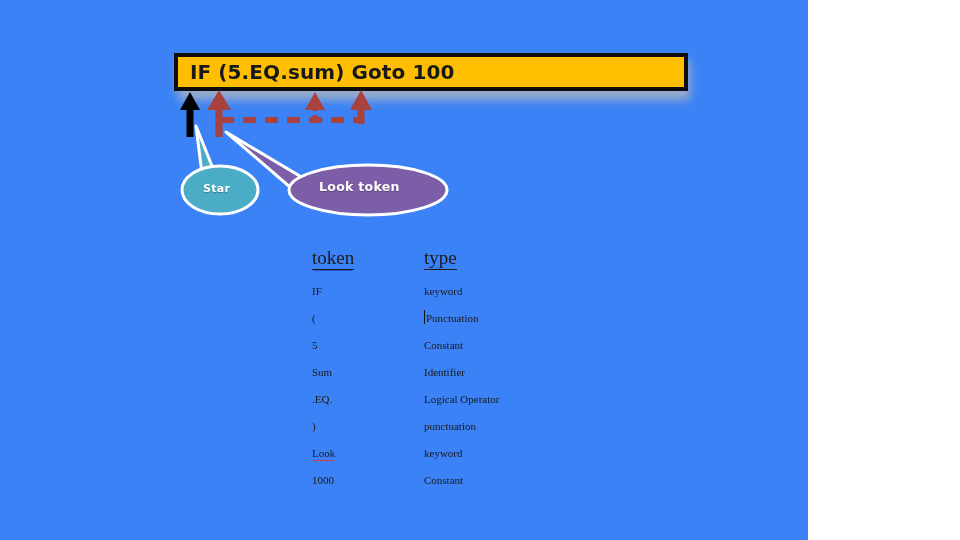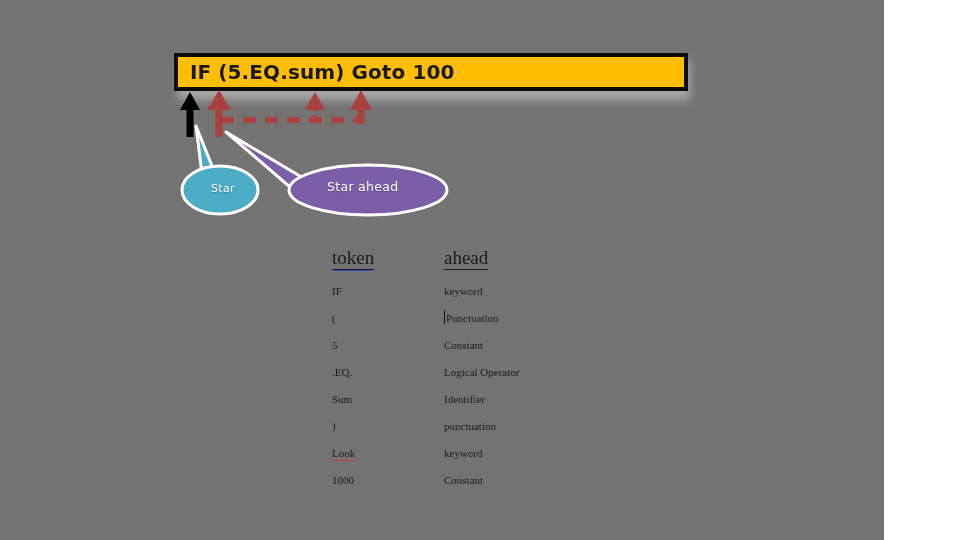--- a/index.html
+++ b/index.html
@@ -2,23 +2,23 @@
 <html><head>
 <meta charset="utf-8">
 <style>
   html, body {
     margin: 0;
     padding: 0;
     background: #ffffff;
   }
   #slide {
     position: relative;
-    width: 884px;
+    width: 808px;
     height: 540px;
-    background: #737373;
+    background: #3b82f6;
     overflow: hidden;
     font-family: "Liberation Sans", sans-serif;
   }
 
   
   #banner-shadow {
     position: absolute;
     left: 178px;
     top: 60px;
     width: 512px;
@@ -58,42 +58,41 @@
     width: 960px;
     height: 540px;
     pointer-events: none;
   }
 
   
   .bubble-label {
     position: absolute;
     color: #ffffff;
     font-family: "DejaVu Sans", sans-serif;
-    font-weight: normal;
+    font-weight: bold;
     white-space: nowrap;
     text-shadow: 0 1px 1px rgba(0,0,0,0.28);
-    margin-left: 8px;
   }
   #star-label {
     left: 203px;
     top: 182px;
     font-size: 11px;
     letter-spacing: 0.3px;
   }
   #lookahead-label {
     left: 319px;
     top: 179px;
     font-size: 12.5px;
     letter-spacing: 0.3px;
   }
 
   
   #token-table {
     position: absolute;
-    left: 332px;
+    left: 312px;
     top: 248px;
     font-family: "Liberation Serif", "DejaVu Serif", serif;
     color: #1a1a1a;
   }
   #token-table .row {
     display: flex;
     align-items: baseline;
     height: 27px;
   }
   #token-table .row.header {
@@ -179,58 +178,58 @@
       <line x1="361" y1="124" x2="361" y2="104" stroke="#A9413D" stroke-width="7"></line>
       <path d="M 361 90 L 372 110 L 350 110 Z" fill="#A9413D"></path>
     </g>
 
     <g>
       <line x1="221" y1="120" x2="363" y2="120" stroke="#A9413D" stroke-width="6" stroke-dasharray="13 9"></line>
     </g>
   </svg>
 
   <div id="star-label" class="bubble-label">Star</div>
-  <div id="lookahead-label" class="bubble-label">Star ahead</div>
+  <div id="lookahead-label" class="bubble-label">Look token</div>
 
   <div id="token-table">
     <div class="row header">
       <div class="col-token">
         <span class="hcell spellblue">token</span>
       </div>
       <div class="col-type">
-        <span class="hcell">ahead</span>
+        <span class="hcell">type</span>
       </div>
     </div>
 
     <div class="row">
       <div class="col-token"><span class="cell">IF</span></div>
       <div class="col-type"><span class="cell">keyword</span></div>
     </div>
 
     <div class="row">
       <div class="col-token"><span class="cell">(</span></div>
       <div class="col-type"><span class="caret"></span><span class="cell">Punctuation</span></div>
     </div>
 
     <div class="row">
       <div class="col-token"><span class="cell">5</span></div>
       <div class="col-type"><span class="cell">Constant</span></div>
     </div>
 
     <div class="row">
+      <div class="col-token"><span class="cell">Sum</span></div>
+      <div class="col-type"><span class="cell">Identifier</span></div>
+    </div>
+
+    <div class="row">
       <div class="col-token"><span class="cell">.EQ.</span></div>
       <div class="col-type"><span class="cell">Logical Operator</span></div>
     </div>
 
     <div class="row">
-      <div class="col-token"><span class="cell">Sum</span></div>
-      <div class="col-type"><span class="cell">Identifier</span></div>
-    </div>
-
-    <div class="row">
       <div class="col-token"><span class="cell">)</span></div>
       <div class="col-type"><span class="cell">punctuation</span></div>
     </div>
 
     <div class="row">
       <div class="col-token"><span class="cell spellred">Look</span></div>
       <div class="col-type"><span class="cell">keyword</span></div>
     </div>
 
     <div class="row">

